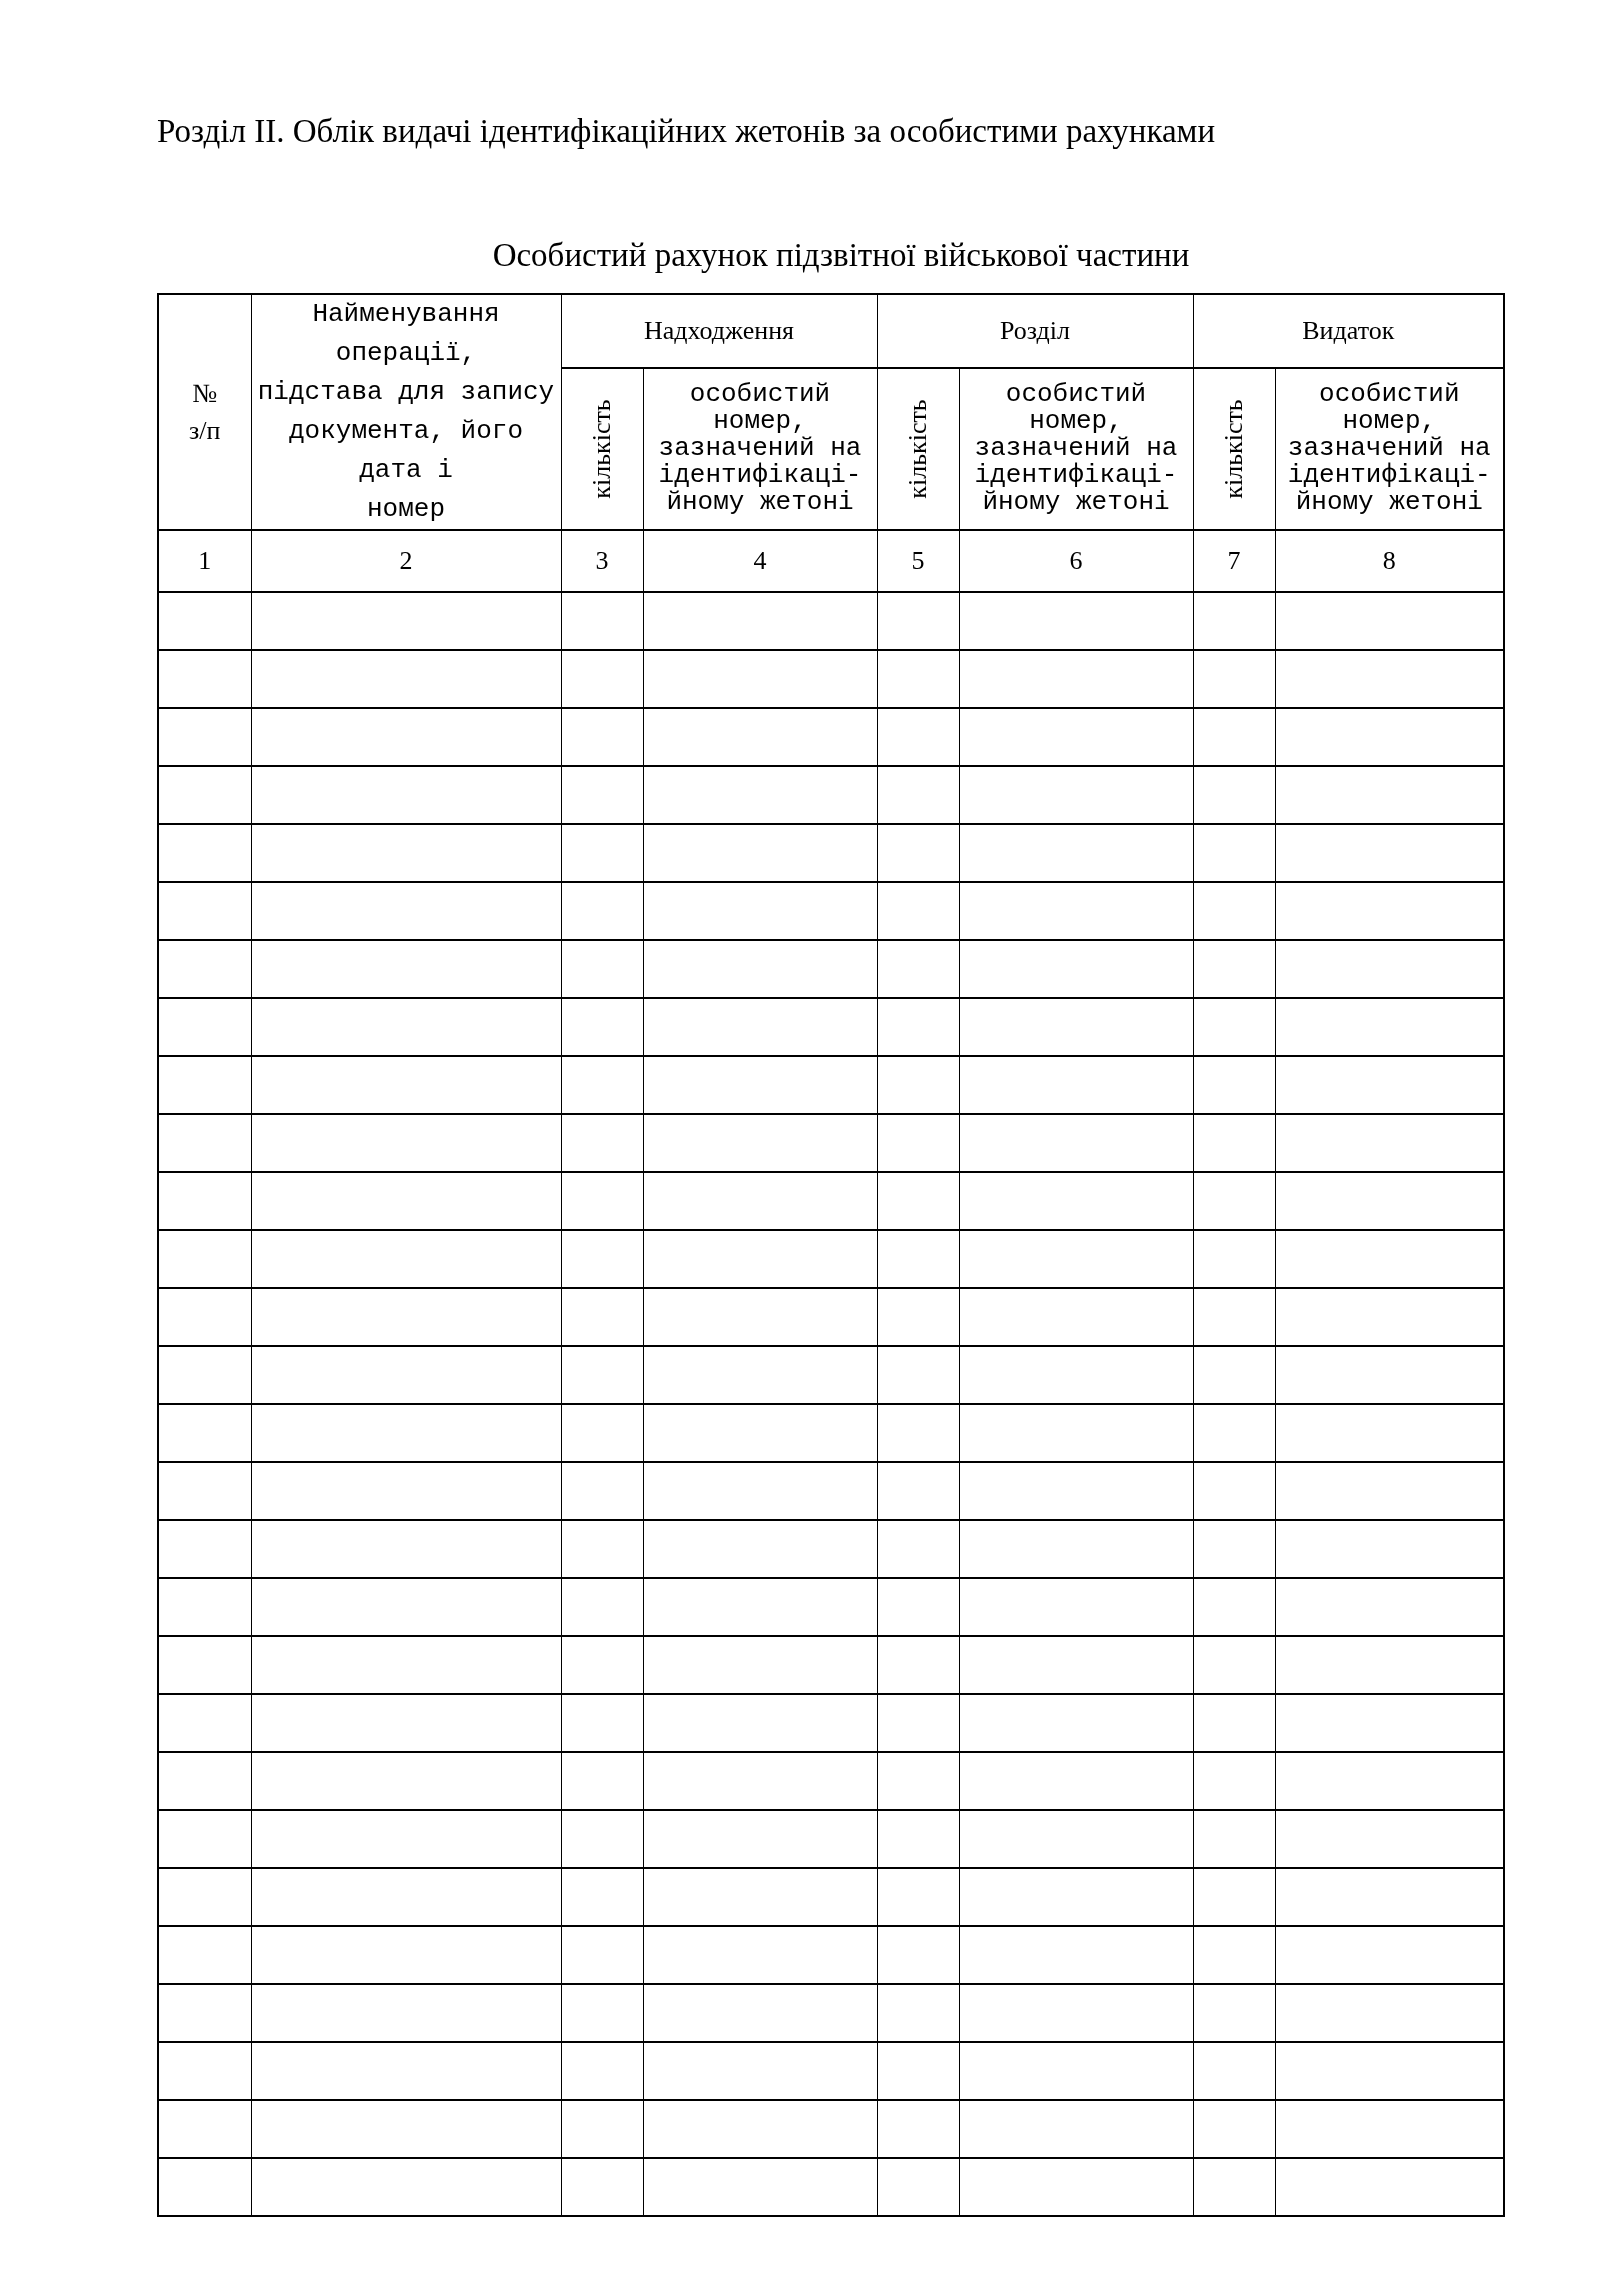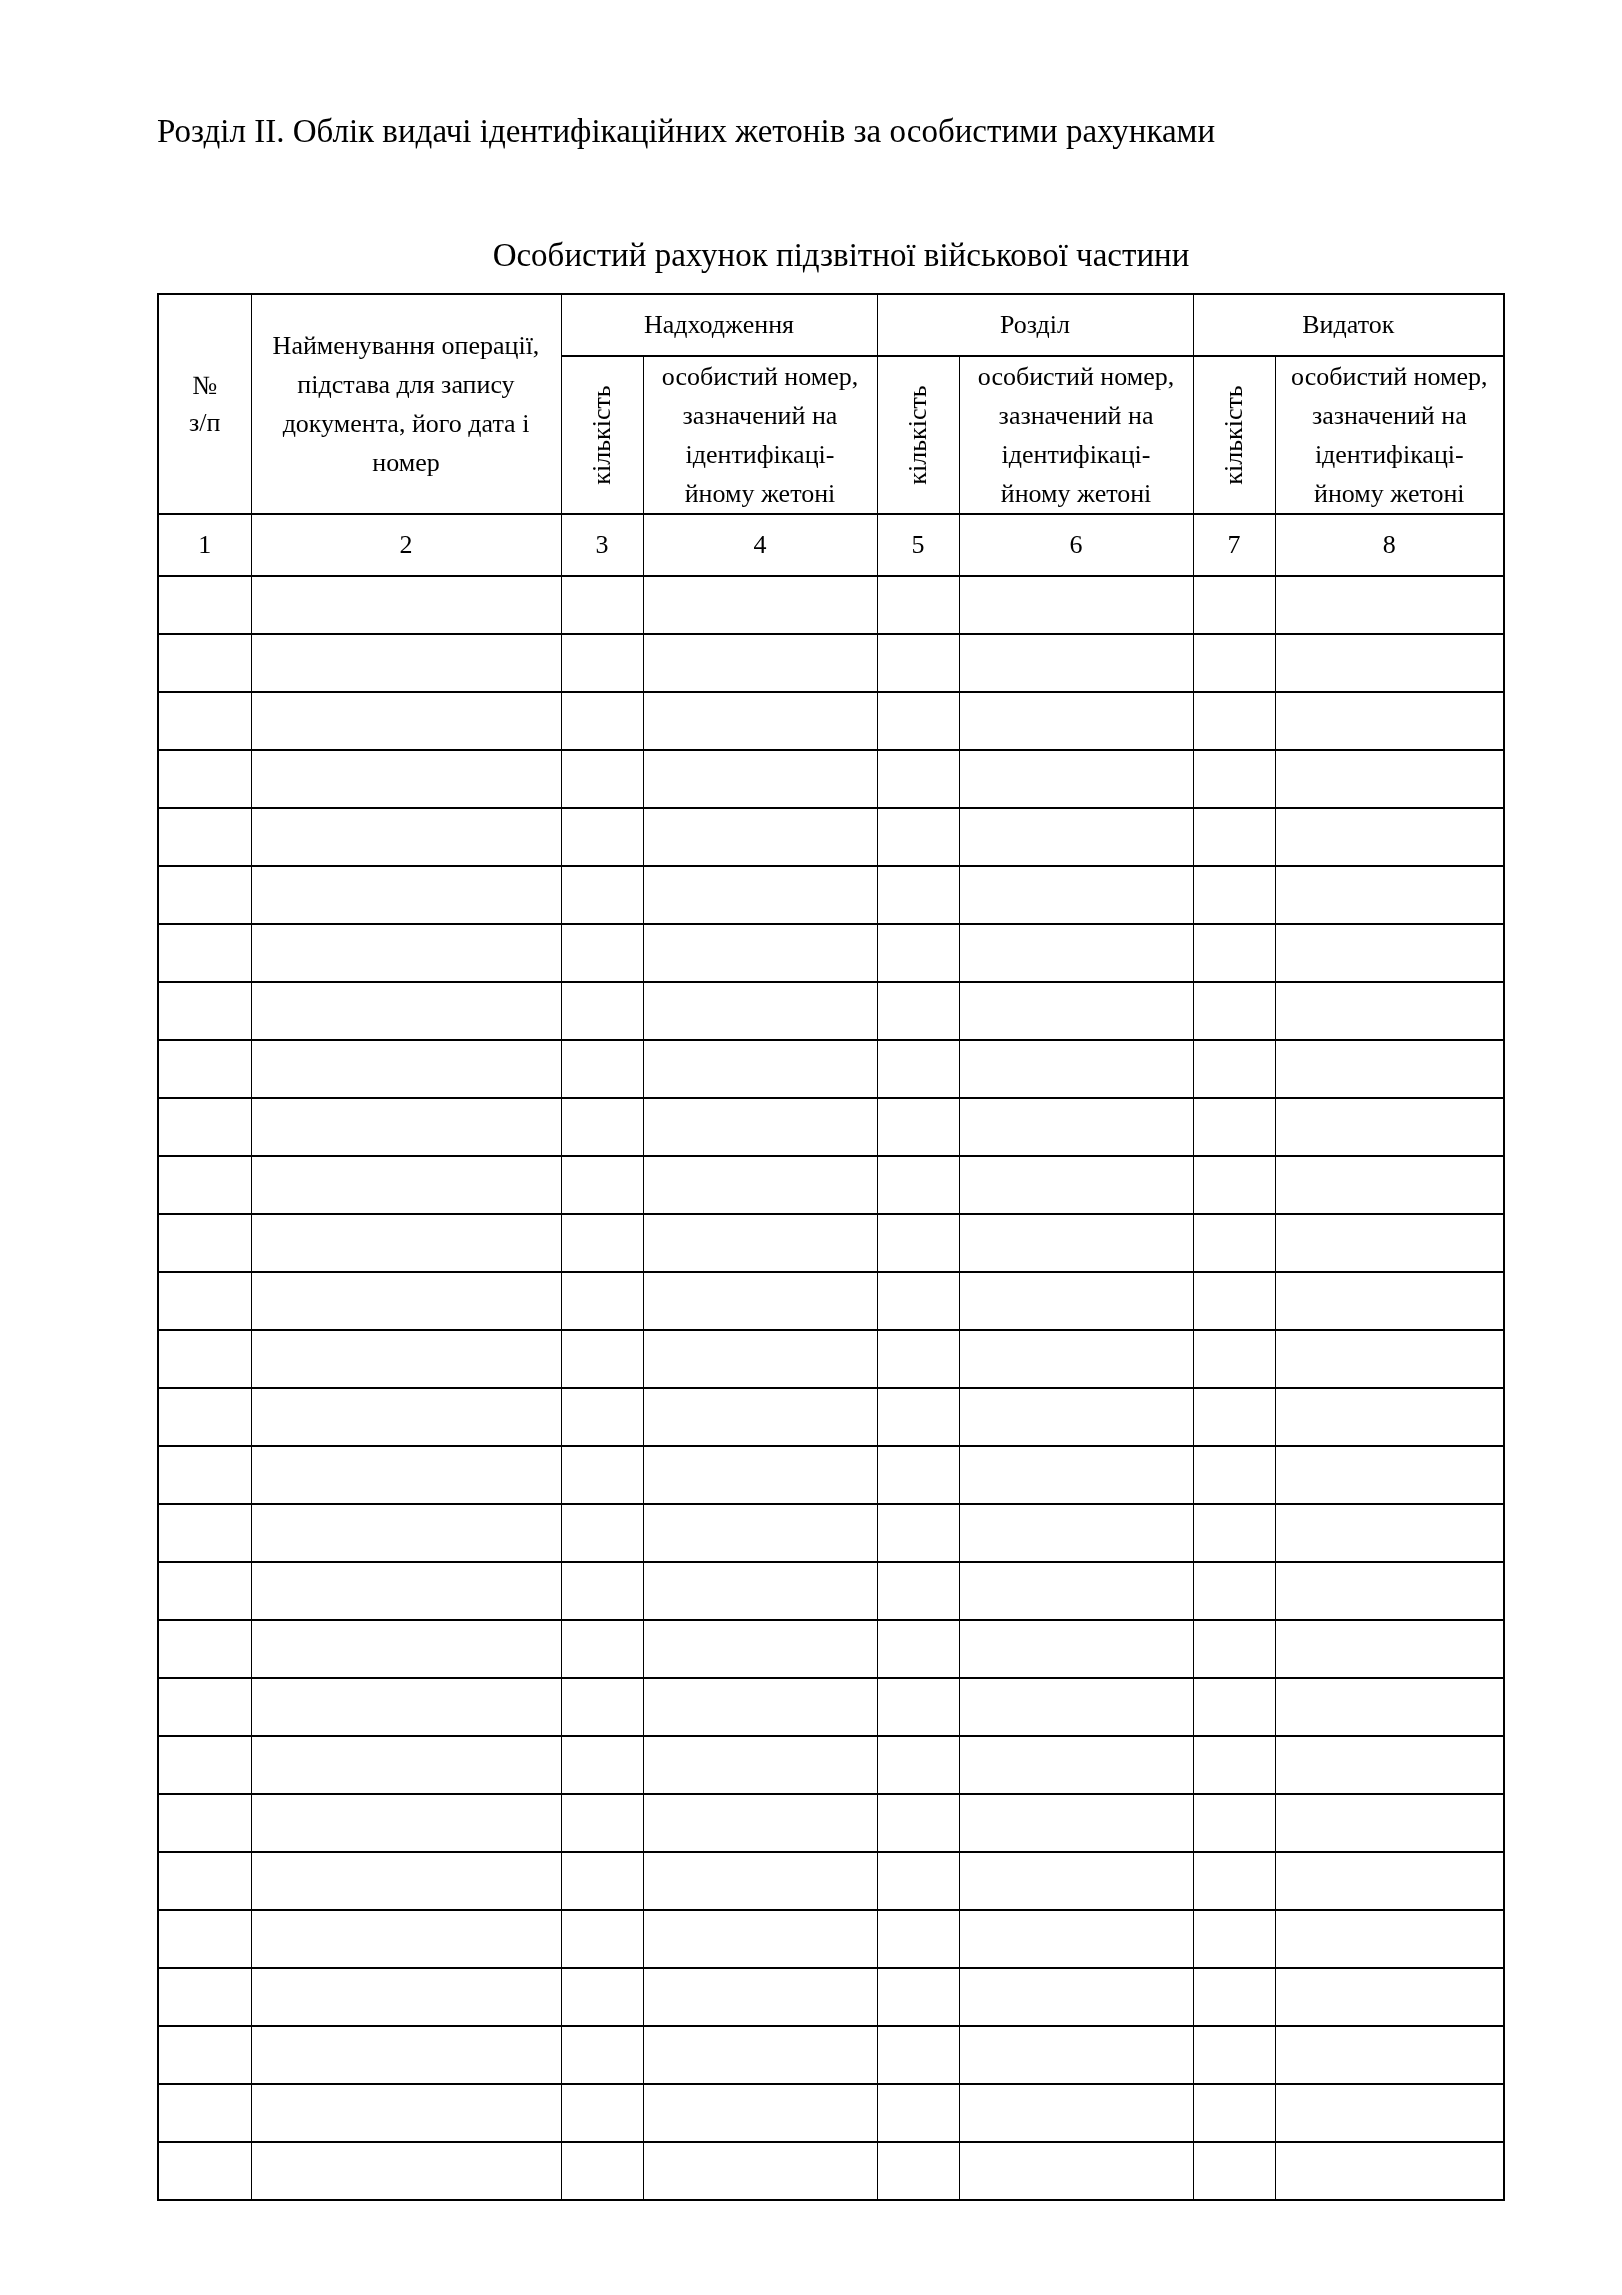--- a/index.html
+++ b/index.html
@@ -68,26 +68,27 @@
   tr.row-nums th {
     border-top-width: 2.6px;
     border-bottom-width: 2.6px;
   }
   tbody.body-rows tr { height: 58px; }
 
   .index-head div { line-height: 37px; }
 
   .wrap-lines {
     white-space: pre-line;
+    font-family: Liberation Mono, monospace;
   }
   .operation-head {
     line-height: 39px;
   }
   .number-head {
-    line-height: 39px;
+    line-height: 27px;
   }
 
   th.qty-cell {
     position: relative;
   }
   .vertical-text {
     position: absolute;
     left: 50%;
     top: 50%;
     transform: translate(-50%, -50%) rotate(-90deg);

